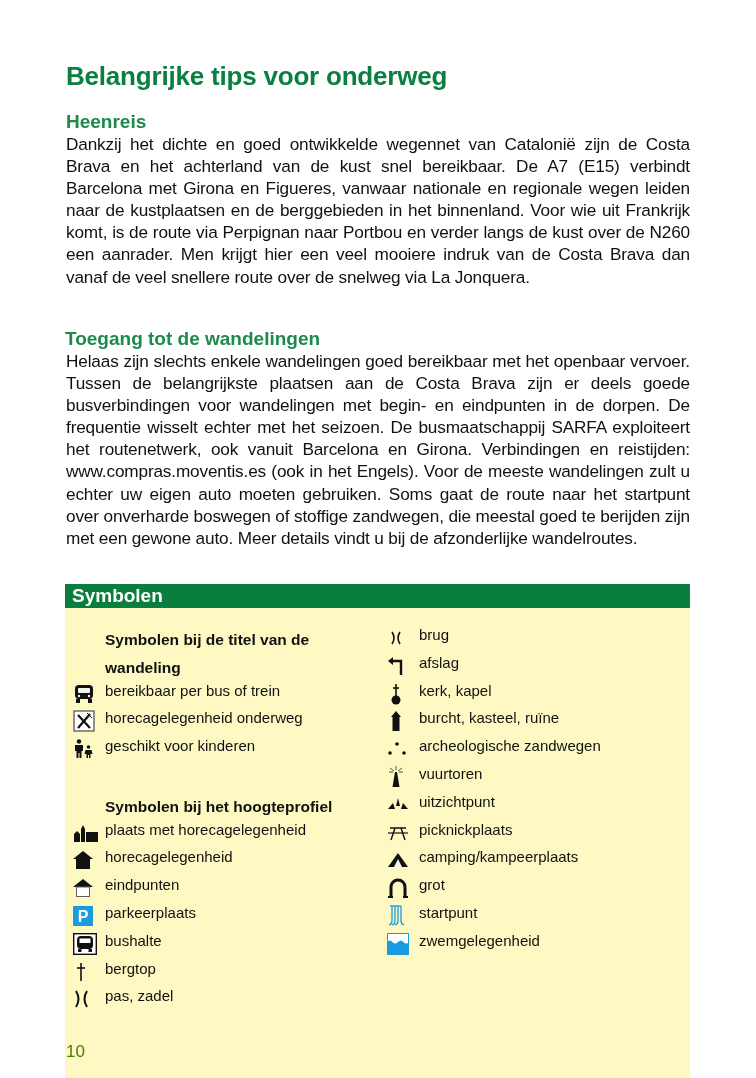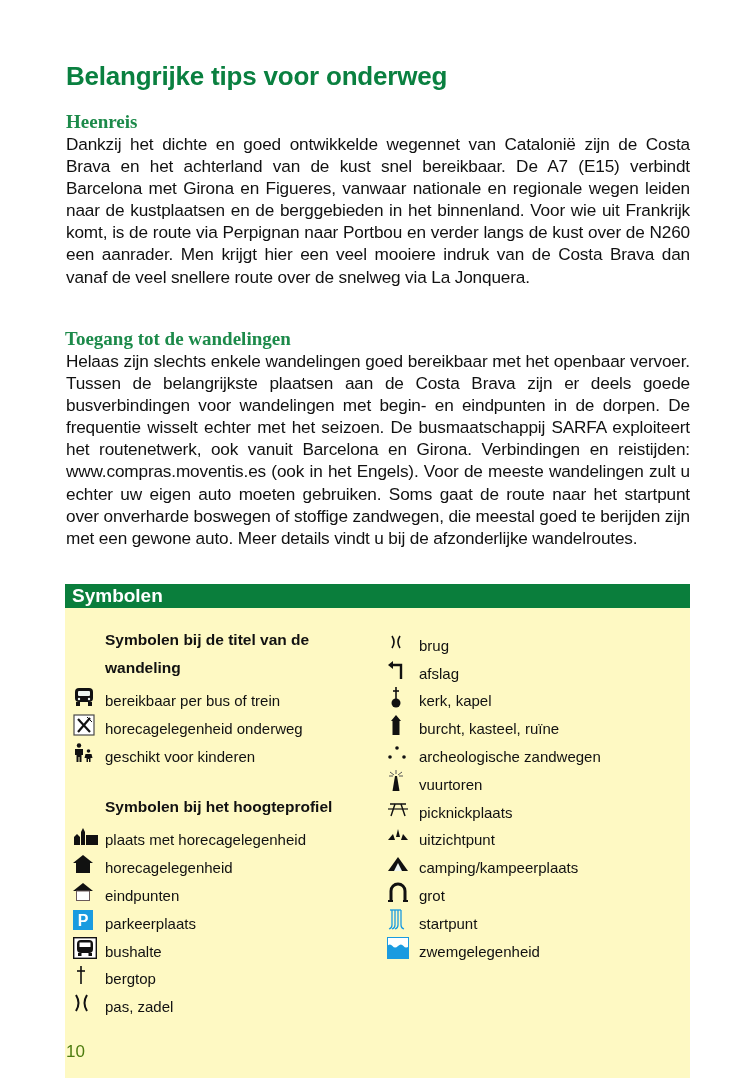--- a/index.html
+++ b/index.html
@@ -5,36 +5,36 @@
   html, body { margin: 0; padding: 0; background: #ffffff; }
   body { width: 756px; height: 1078px; position: relative; overflow: hidden;
          font-family: "DejaVu Sans", "Liberation Sans", sans-serif; color: #111; }
   .page { position: absolute; left: 0; top: 12px; width: 756px; height: 1078px; }
 
   .title { position: absolute; left: 66px; top: 49px; margin: 0;
            font-family: "Liberation Sans", sans-serif; font-weight: bold;
            font-size: 26px; color: #0a8040; letter-spacing: -0.2px; }
 
   .section { position: absolute; left: 66px; width: 624px; }
-  .section h2 { margin: 0; font-family: Liberation Serif, serif; font-weight: bold;
+  .section h2 { margin: 0; font-family: Liberation Sans, sans-serif; font-weight: bold;
                 font-size: 19px; color: #1c8a4a; line-height: 22px; }
   .section p { margin: 0; font-family: "Liberation Sans", sans-serif; font-size: 17.2px;
                line-height: 22.1px; text-align: justify; color: #111; letter-spacing: -0.15px; }
   #sec-heenreis { top: 99px; }
   #sec-toegang { top: 316px; }
   #sec-toegang h2 { margin-left: -1px; }
 
   .panel { position: absolute; left: 65px; top: 572px; width: 625px; height: 531px; background: #fef9c3; }
   .panel-header { height: 24px; background: #0a7e3c; color: #fff; font-family: "Liberation Sans", sans-serif;
                   font-weight: bold; font-size: 19px; line-height: 24px; padding-left: 7px; }
 
   .col { position: absolute; top: 42px; }
   .col.left { left: 8px; width: 300px; }
   .col.right { left: 322px; width: 300px; }
-  .row { display: flex; align-items: flex-end; height: 27.8px; }
+  .row { display: flex; align-items: flex-start; height: 27.8px; }
   .row .ico { width: 32px; height: 24px; display: flex; align-items: center; justify-content: flex-start; flex: 0 0 32px; }
   .row .lbl { font-family: "Liberation Sans", sans-serif; font-size: 15px; color: #111; white-space: nowrap; }
   .subhead { font-family: "Liberation Sans", sans-serif; font-weight: bold; font-size: 15.5px; color: #111;
              padding-left: 32px; line-height: 27.8px; }
   .spacer { height: 27.8px; }
 
   .page-number { position: absolute; left: 66px; top: 1030px; font-family: "Liberation Sans", sans-serif;
                  font-size: 17px; color: #4d7c0f; }
   svg { display: block; }
 </style>
@@ -229,37 +229,37 @@
                 <line x1="16" y1="6" x2="12" y2="6"></line>
               </g>
               <path d="M8 6h2l2.5 15h-7z" fill="#111"></path>
             </svg>
         </span>
         <span class="lbl">vuurtoren</span>
       </div>
       <div class="row">
         <span class="ico">
           <svg width="22" height="16" viewBox="0 0 22 16">
+              <path d="M1 12l5-6 2 6z" fill="#111"></path>
+              <path d="M9 9l2-8 2 8z" fill="#111"></path>
+              <path d="M14 12l2-6 5 6z" fill="#111"></path>
+            </svg>
+        </span>
+        <span class="lbl">uitzichtpunt</span>
+      </div>
+      <div class="row">
+        <span class="ico">
+          <svg width="22" height="16" viewBox="0 0 22 16">
               <line x1="3" y1="3" x2="19" y2="3" stroke="#111" stroke-width="1.5"></line>
               <line x1="1" y1="8" x2="21" y2="8" stroke="#111" stroke-width="1.2"></line>
               <line x1="8" y1="3" x2="4" y2="15" stroke="#111" stroke-width="1.4"></line>
               <line x1="14" y1="3" x2="18" y2="15" stroke="#111" stroke-width="1.4"></line>
             </svg>
         </span>
         <span class="lbl">picknickplaats</span>
-      </div>
-      <div class="row">
-        <span class="ico">
-          <svg width="22" height="16" viewBox="0 0 22 16">
-              <path d="M1 12l5-6 2 6z" fill="#111"></path>
-              <path d="M9 9l2-8 2 8z" fill="#111"></path>
-              <path d="M14 12l2-6 5 6z" fill="#111"></path>
-            </svg>
-        </span>
-        <span class="lbl">uitzichtpunt</span>
       </div>
       <div class="row">
         <span class="ico">
           <svg width="22" height="16" viewBox="0 0 22 16">
               <path d="M11 1L21 15H1z" fill="#111"></path>
               <path d="M11 7l4 8H7z" fill="#eff6f1"></path>
             </svg>
         </span>
         <span class="lbl">camping/kampeerplaats</span>
       </div>

